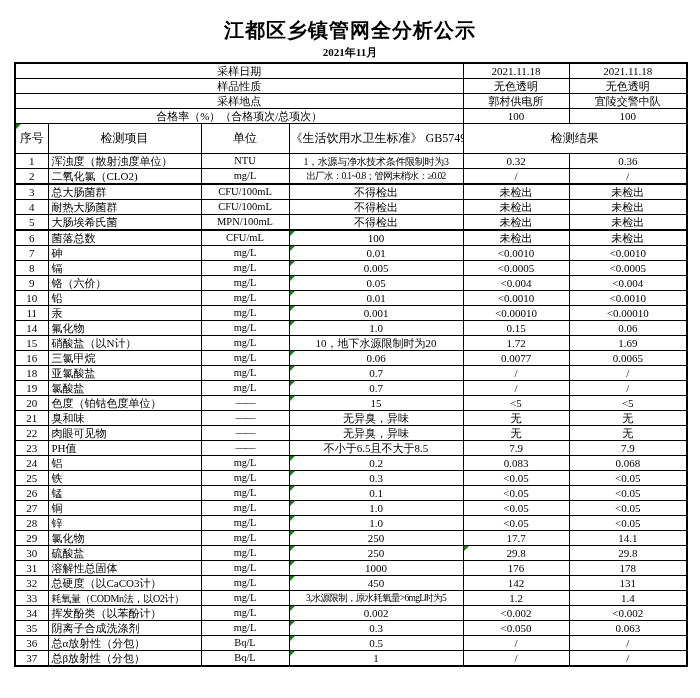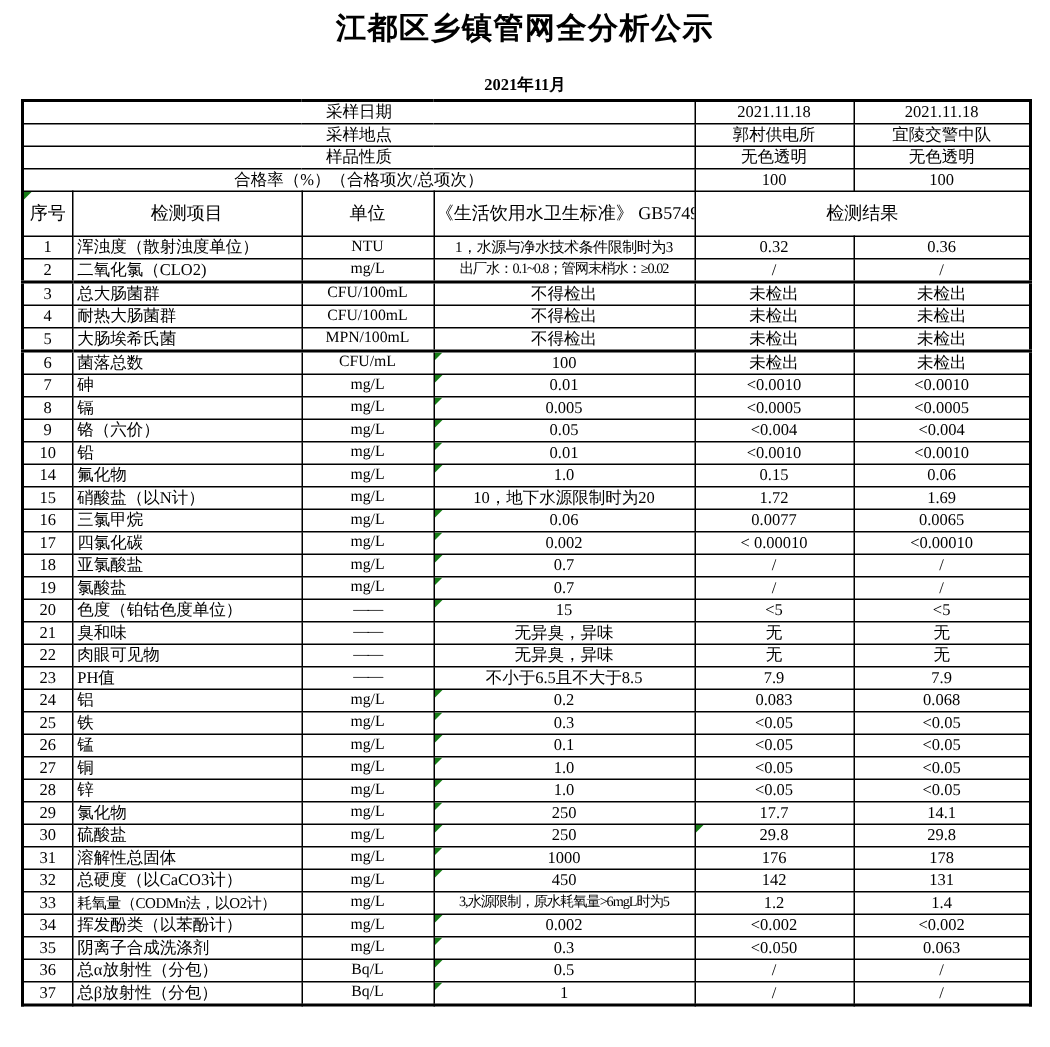--- a/index.html
+++ b/index.html
@@ -3,24 +3,24 @@
 <meta charset="utf-8">
 <style>
   html,body{margin:0;padding:0;background:#fff;}
   body{
     width:700px;height:698px;overflow:hidden;
     font-family:"Liberation Serif","DejaVu Serif",serif;
     color:#000;
   }
   .title{
     text-align:center;font-weight:bold;font-size:20px;
-    padding-top:5px;letter-spacing:1px;
+    padding-top:17px;letter-spacing:1px;
   }
   .subtitle{
-    text-align:center;font-size:11px;font-weight:bold;margin-top:17px;margin-bottom:2px;
+    text-align:center;font-size:11px;font-weight:bold;margin-top:1px;margin-bottom:2px;
   }
   table.tbl{
     border-collapse:collapse;table-layout:fixed;
     margin-left:14px;width:672px;
     border:2px solid #000;
   }
   .tbl td{
     border:1px solid #000;
     padding:0 1px;
     height:14px;
@@ -61,28 +61,28 @@
         <col style="width:106px">
         <col style="width:118px">
     </colgroup>
     <tbody>
       <tr>
         <td colspan="4">采样日期</td>
         <td>2021.11.18</td>
         <td>2021.11.18</td>
       </tr>
       <tr>
+        <td colspan="4">样品性质</td>
+        <td>无色透明</td>
+        <td>无色透明</td>
+      </tr>
+      <tr>
         <td colspan="4">采样地点</td>
         <td>郭村供电所</td>
         <td>宜陵交警中队</td>
-      </tr>
-      <tr>
-        <td colspan="4">样品性质</td>
-        <td>无色透明</td>
-        <td>无色透明</td>
       </tr>
       <tr>
         <td colspan="4">合格率（%）（合格项次/总项次）</td>
         <td>100</td>
         <td>100</td>
       </tr>
       <tr class="head">
         <td><span class="tri" style="border-top-color: rgb(23, 124, 23);"></span><span>序号</span></td>
         <td>检测项目</td>
         <td>单位</td>
@@ -165,20 +165,28 @@
         </tr>
         <tr>
           <td><span>10</span></td>
           <td class="item-cell"><span>铅</span></td>
           <td class="unit-cell"><span>mg/L</span></td>
           <td><span class="tri" style="border-top-color: rgb(23, 124, 23);"></span><span>0.01</span></td>
           <td><span>&lt;0.0010</span></td>
           <td><span>&lt;0.0010</span></td>
         </tr>
         <tr>
+          <td><span>11</span></td>
+          <td class="item-cell"><span>汞</span></td>
+          <td class="unit-cell"><span>mg/L</span></td>
+          <td><span class="tri" style="border-top-color: rgb(23, 124, 23);"></span><span>0.001</span></td>
+          <td><span>&lt;0.00010</span></td>
+          <td><span>&lt;0.00010</span></td>
+        </tr>
+        <tr>
           <td><span>14</span></td>
           <td class="item-cell"><span>氟化物</span></td>
           <td class="unit-cell"><span>mg/L</span></td>
           <td><span class="tri" style="border-top-color: rgb(23, 124, 23);"></span><span>1.0</span></td>
           <td><span>0.15</span></td>
           <td><span>0.06</span></td>
         </tr>
         <tr>
           <td><span>15</span></td>
           <td class="item-cell"><span>硝酸盐（以N计）</span></td>
@@ -187,28 +195,20 @@
           <td><span>1.72</span></td>
           <td><span>1.69</span></td>
         </tr>
         <tr>
           <td><span>16</span></td>
           <td class="item-cell"><span>三氯甲烷</span></td>
           <td class="unit-cell"><span>mg/L</span></td>
           <td><span class="tri" style="border-top-color: rgb(23, 124, 23);"></span><span>0.06</span></td>
           <td><span>0.0077</span></td>
           <td><span>0.0065</span></td>
-        </tr>
-        <tr>
-          <td><span>17</span></td>
-          <td class="item-cell"><span>四氯化碳</span></td>
-          <td class="unit-cell"><span>mg/L</span></td>
-          <td><span class="tri" style="border-top-color: rgb(23, 124, 23);"></span><span>0.002</span></td>
-          <td><span>&lt; 0.00010</span></td>
-          <td><span>&lt;0.00010</span></td>
         </tr>
         <tr>
           <td><span>18</span></td>
           <td class="item-cell"><span>亚氯酸盐</span></td>
           <td class="unit-cell"><span>mg/L</span></td>
           <td><span class="tri" style="border-top-color: rgb(23, 124, 23);"></span><span>0.7</span></td>
           <td><span>/</span></td>
           <td><span>/</span></td>
         </tr>
         <tr>

